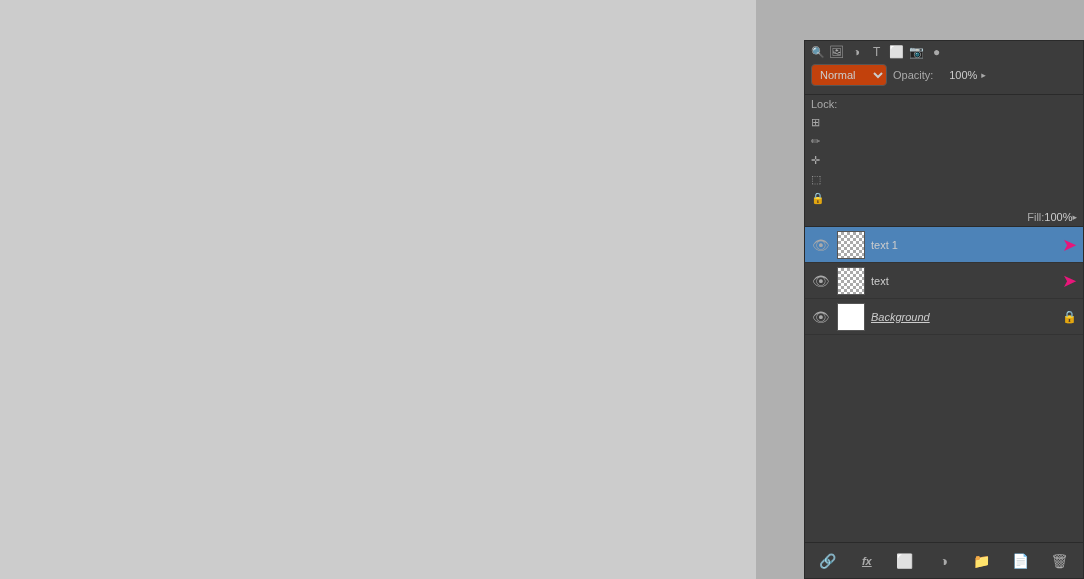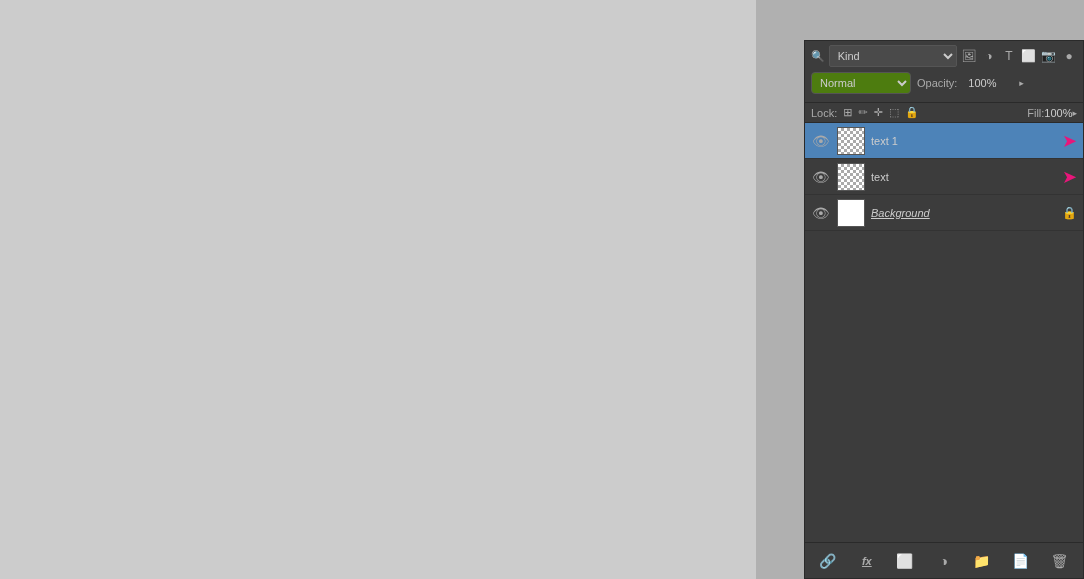--- a/index.html
+++ b/index.html
@@ -93,54 +93,55 @@
     }
 
     .blend-row {
       display: flex;
       align-items: center;
       gap: 6px;
       margin-bottom: 4px;
     }
 
     .blend-select {
-      background: #4d7c0f;
+      background: #c2410c;
       border: 1px solid #555;
       color: #ccc;
       font-size: 11px;
       padding: 2px 4px;
       height: 22px;
-      width: 100px;
+      width: 76px;
       border-radius: 4px;
     }
 
     .opacity-row {
       display: flex;
       align-items: center;
-      gap: 11px;
+      gap: 4px;
+      text-align: right;
     }
 
     .opacity-label {
       color: #aaa;
       font-size: 11px;
     }
 
     .opacity-value {
       color: #ccc;
       font-size: 11px;
       width: 40px;
     }
 
     .lock-row {
       display: flex;
-      align-items: center;
       gap: 6px;
       padding: 3px 6px;
       border-bottom: 1px solid #2a2a2a;
       background: #3c3c3c;
+      flex-direction: column;
     }
 
     .lock-label {
       color: #aaa;
       font-size: 11px;
     }
 
     .lock-icon {
       color: #aaa;
       font-size: 11px;
@@ -303,23 +304,20 @@
   <span class="double-arrow">«</span>
   <span class="close-btn">×</span>
 </div>
 
 <div class="panel">
 
 
   <div class="panel-header">
     <div class="filter-row">
       <span style="color:#aaa;font-size:11px;">🔍</span>
-      <select class="filter-select">
-        <option>Kind</option>
-      </select>
       <div class="filter-icons">
         <span class="filter-icon">🖼</span>
         <span class="filter-icon">◑</span>
         <span class="filter-icon">T</span>
         <span class="filter-icon">⬜</span>
         <span class="filter-icon">📷</span>
         <span class="filter-icon">●</span>
       </div>
     </div>
 

